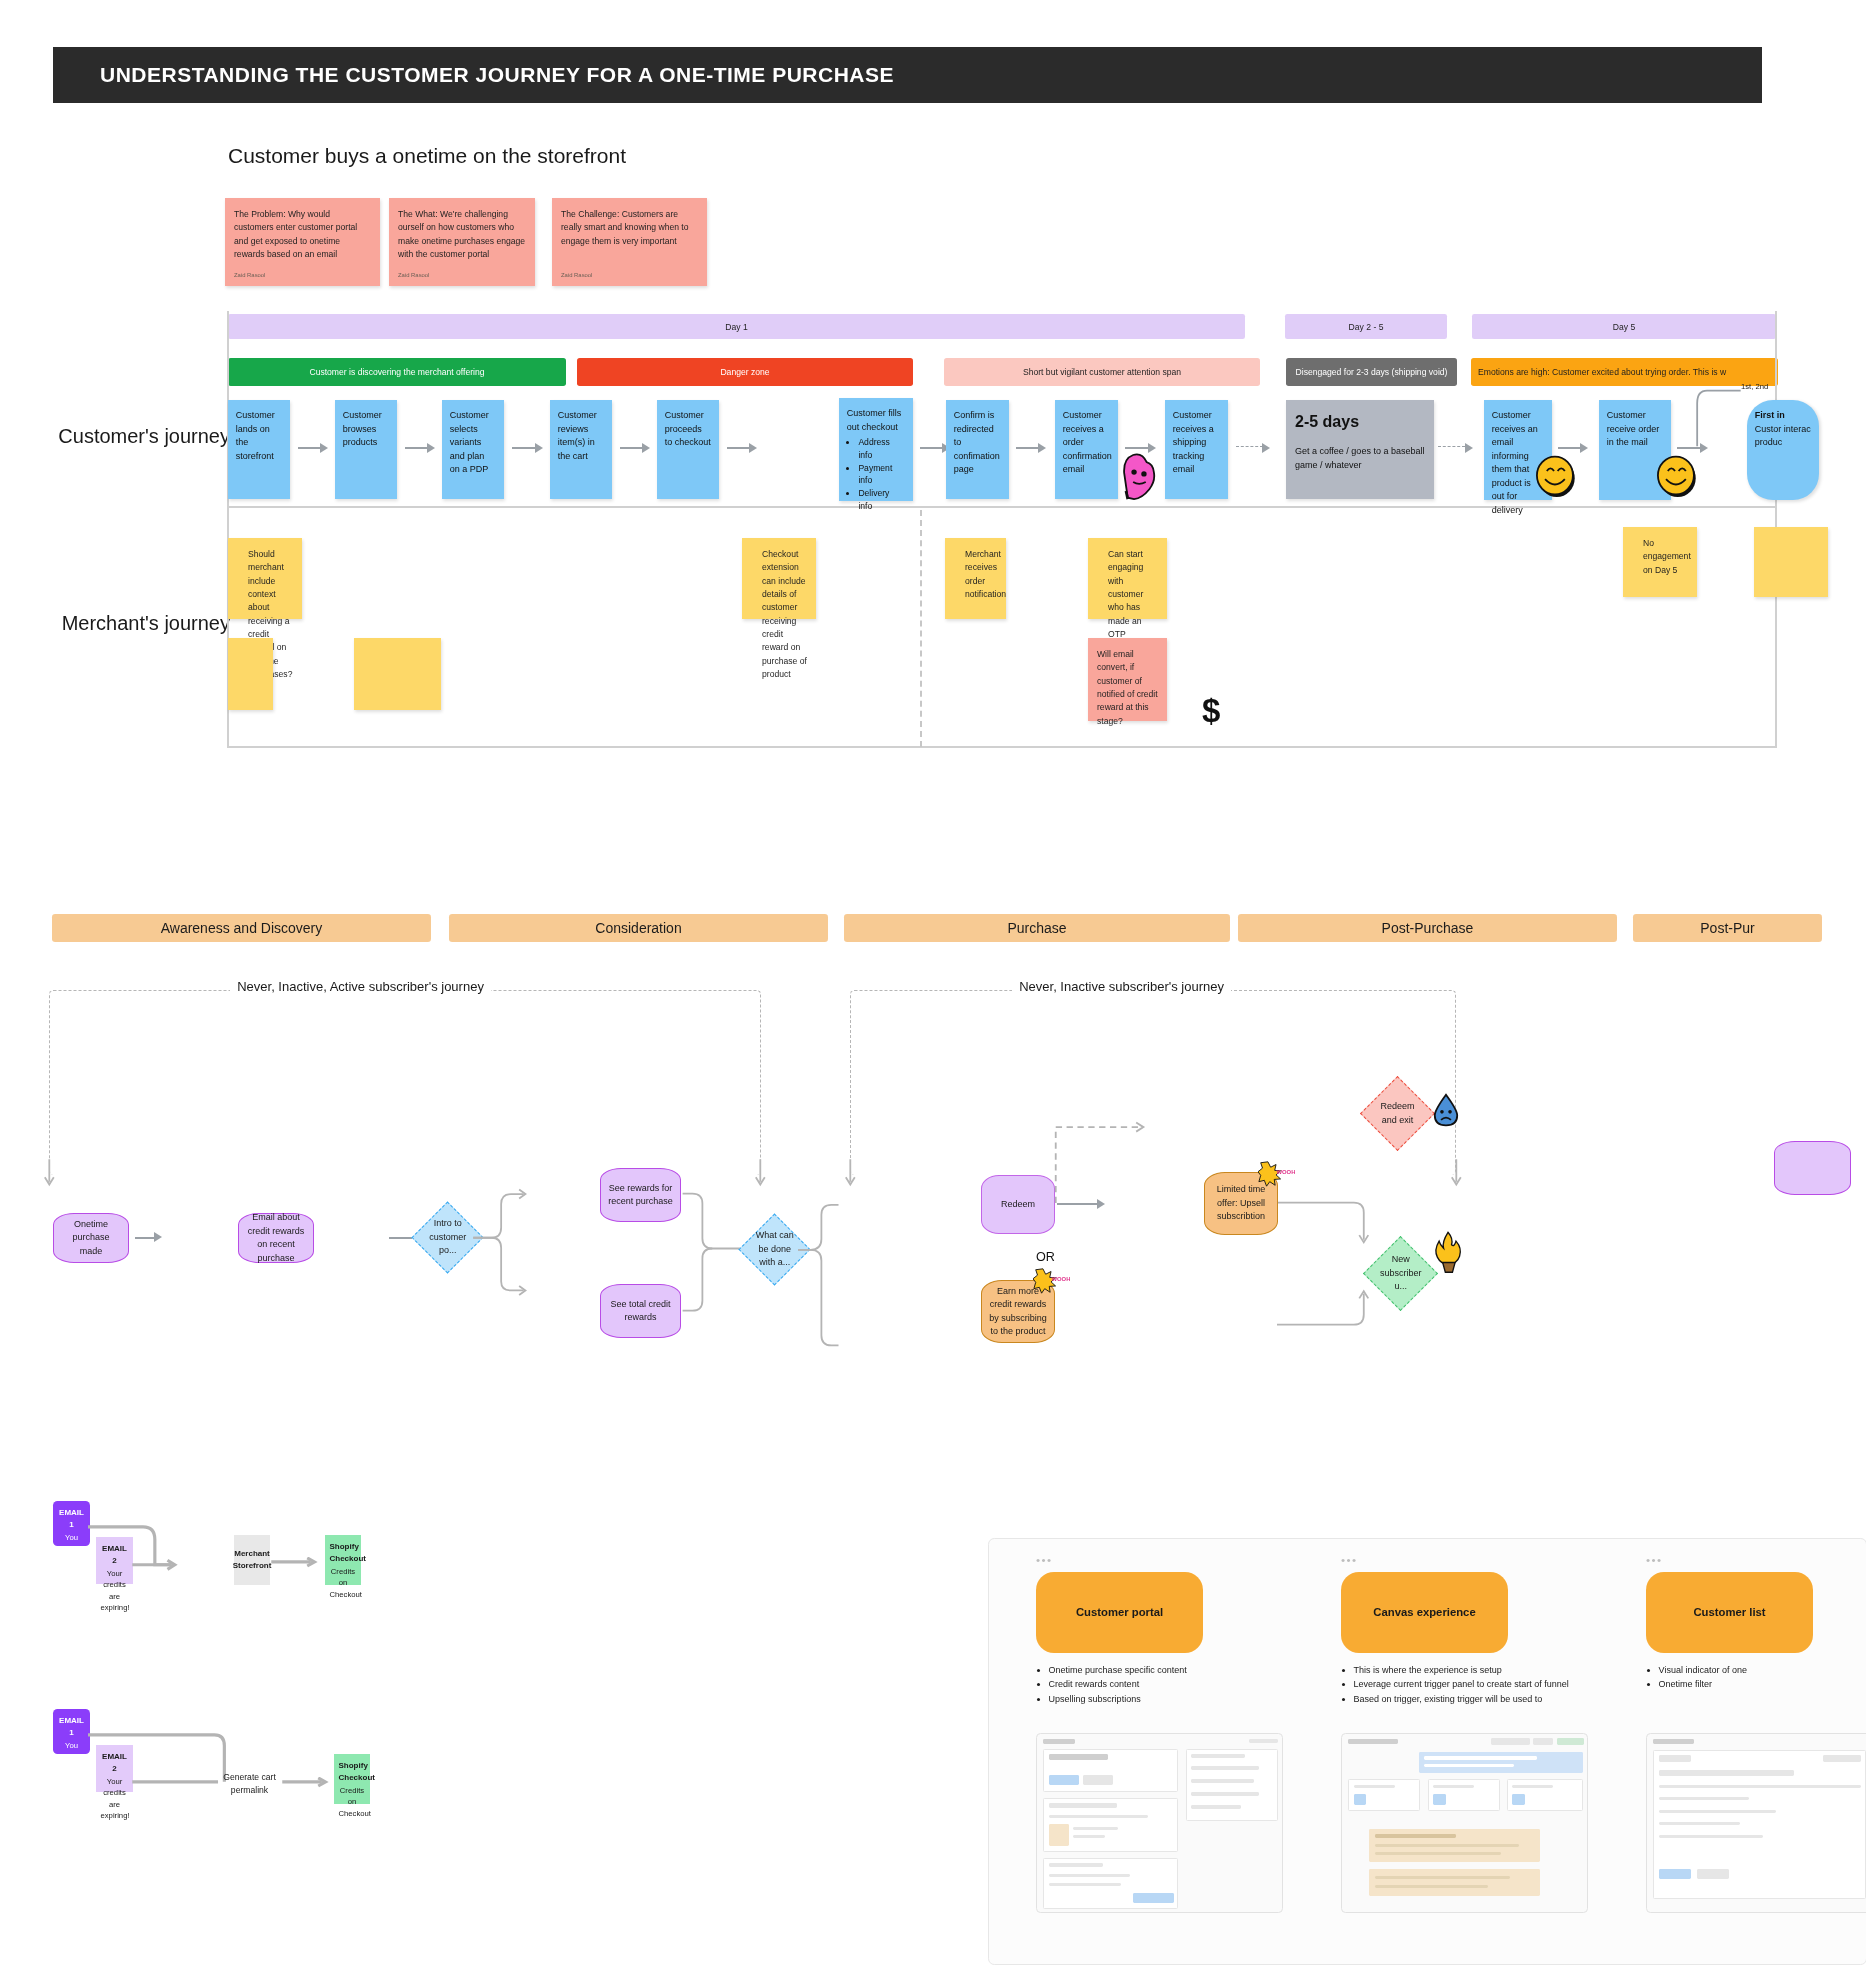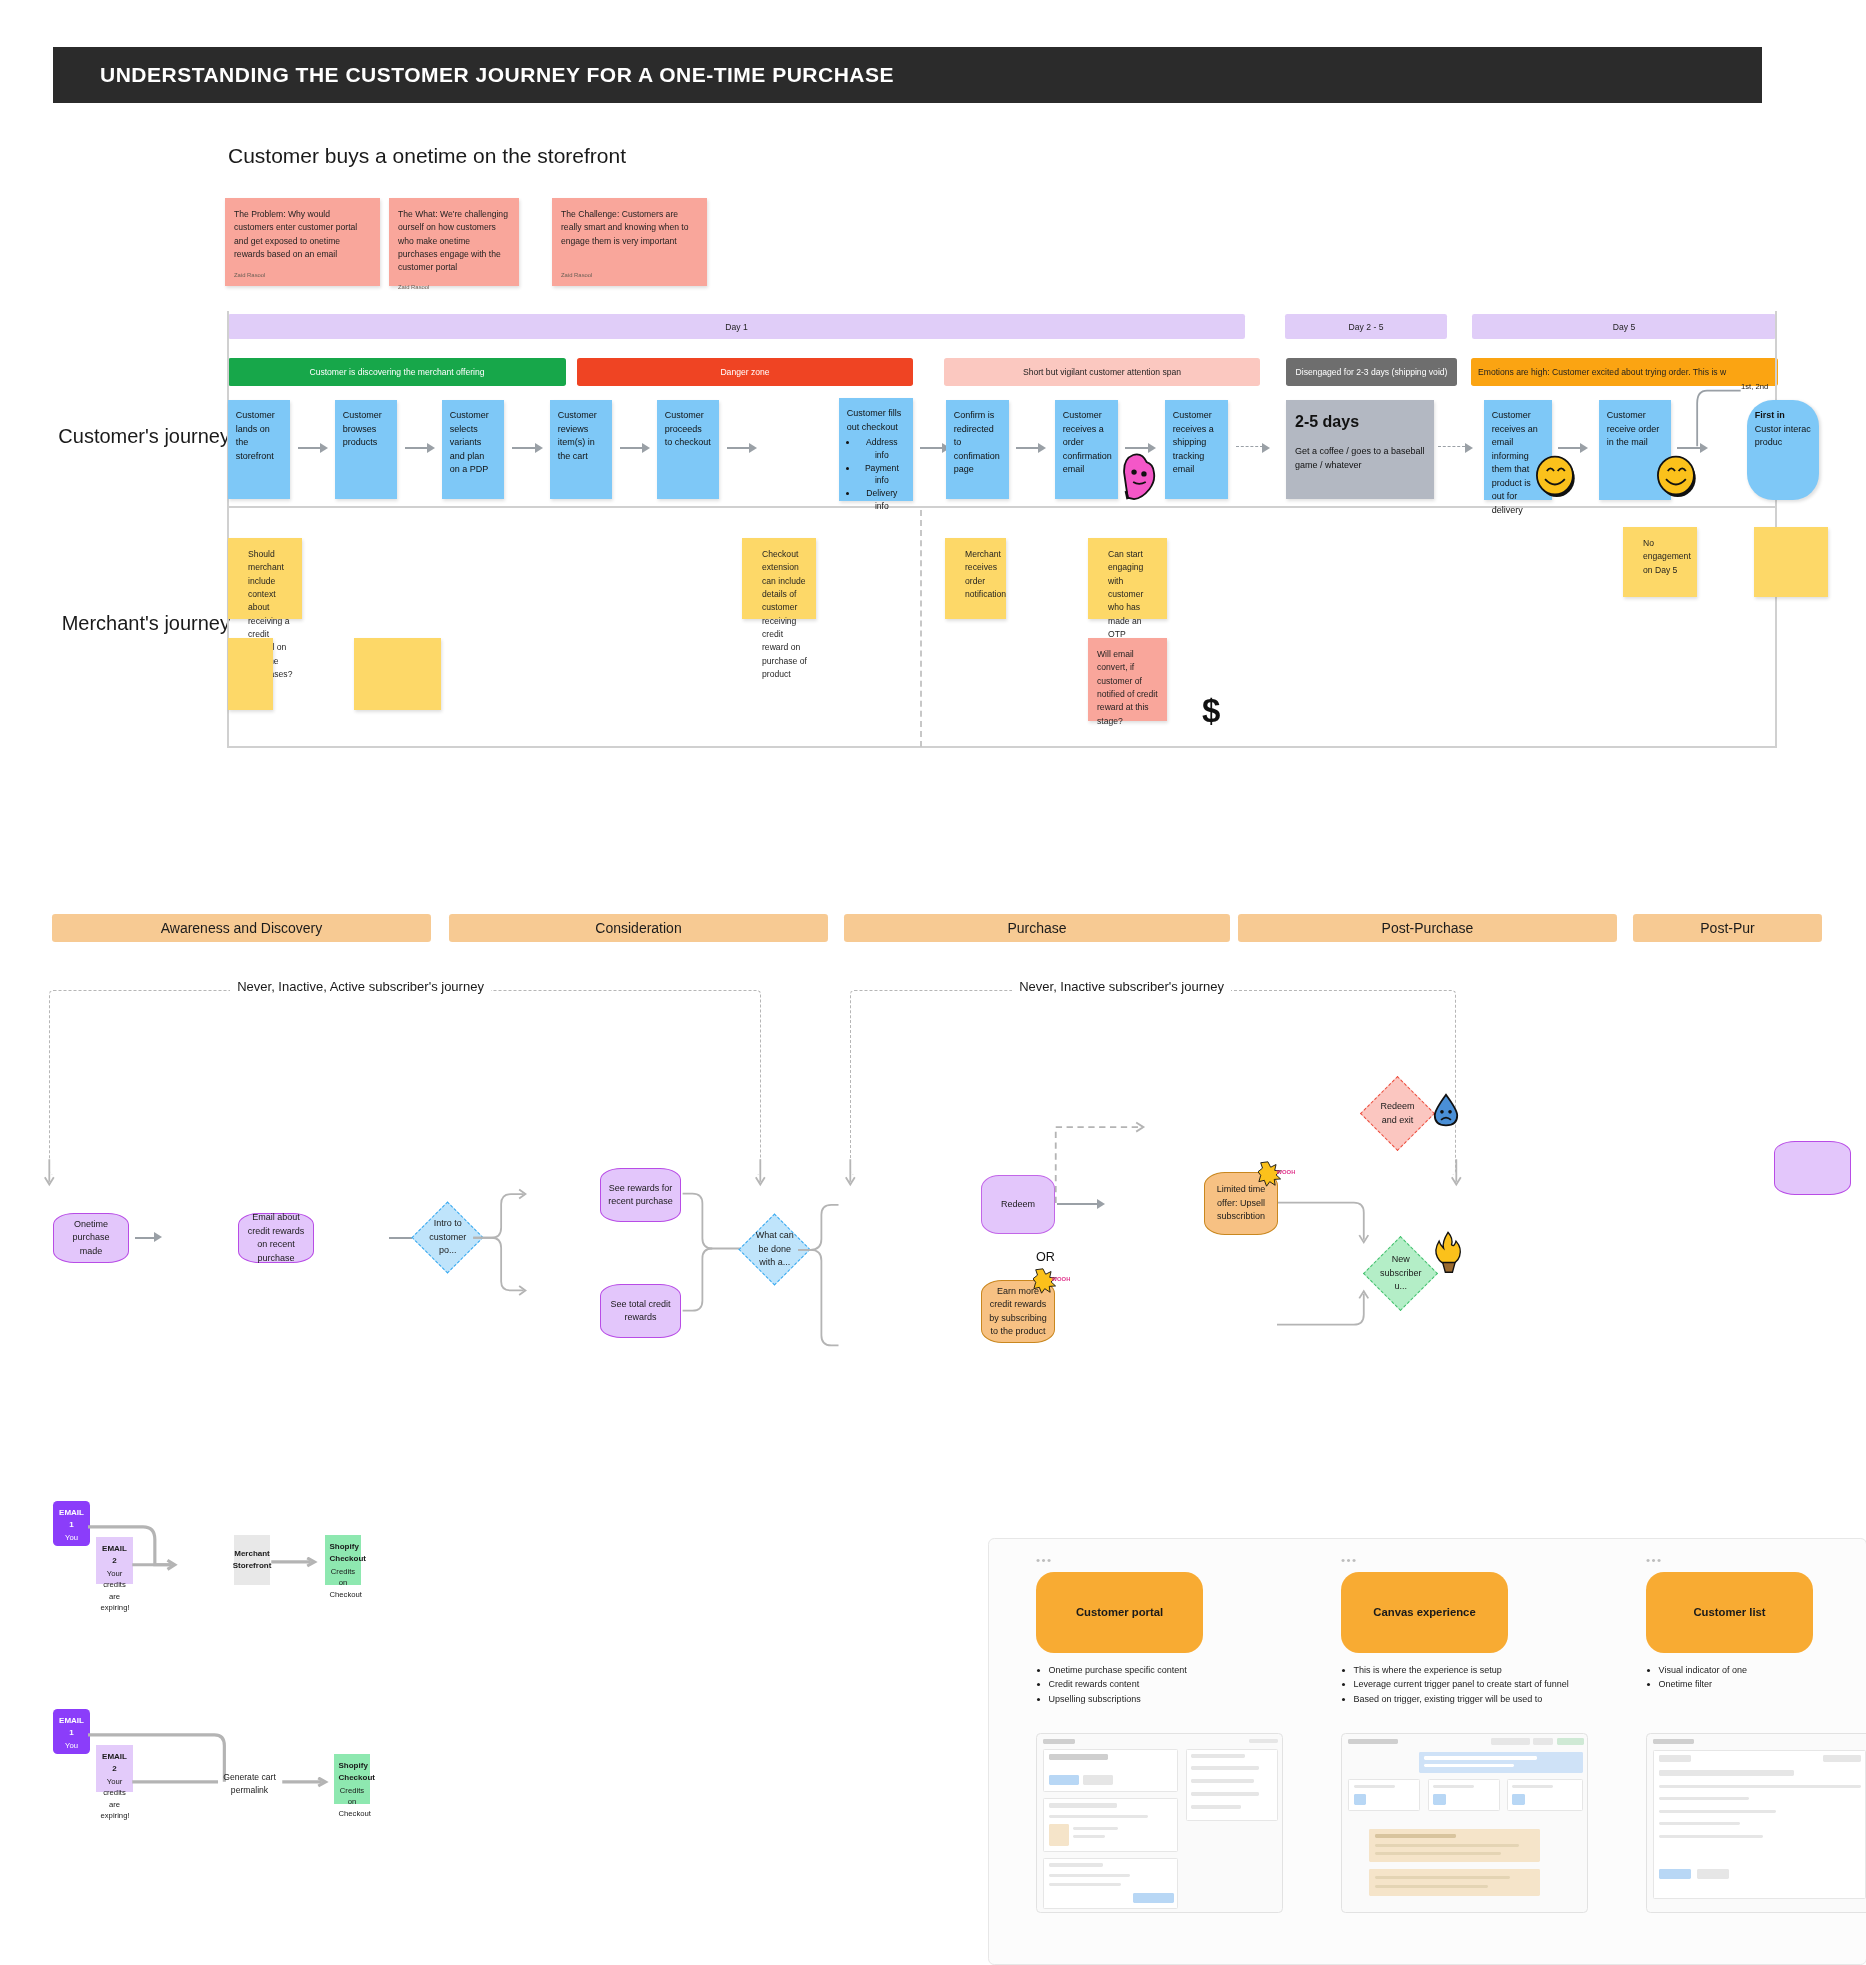--- a/index.html
+++ b/index.html
@@ -60,21 +60,21 @@
     font-size: 20px; color: #1a1a1a; text-align: right; line-height: 1.25;
   }
 
   
   .step-card {
     background: #7ec8f7; padding: 9px 7.7px;
     font-size: 9px; line-height: 1.5; color: #111;
     box-shadow: 1.4px 1.8px 3.2px rgba(0,0,0,0.12);
   }
   .step-card ul { margin: 1.8px 0 0 11.7px; }
-  .step-card li { font-size: 8.6px; line-height: 1.5; text-align: center; }
+  .step-card li { font-size: 8.6px; line-height: 1.5; }
   .step-card b { font-weight: bold; }
   .gray-card {
     background: #b3b8c2; padding: 10px 9px;
     font-size: 9px; line-height: 1.55; color: #111;
     box-shadow: 1.4px 1.8px 3.2px rgba(0,0,0,0.12);
   }
   .gray-card .big { font-size: 16px; font-weight: bold; display:block; margin-bottom: 10px; }
 
   
   .arrow-h { height: 1.8px; background: #9aa0a6; position: absolute; }
@@ -170,21 +170,21 @@
 <div class="abs" id="title-banner">
   <div class="title-text">UNDERSTANDING THE CUSTOMER JOURNEY FOR A ONE-TIME PURCHASE</div>
 </div>
 
 <div class="abs" id="section-heading">Customer buys a onetime on the storefront</div>
 
 <div class="abs sticky pink" style="left:225px; top:198px; width:155px; height:88px;">
   <div>The Problem: Why would customers enter customer portal and get exposed to onetime rewards based on an email</div>
   <div class="author">Zaid Rasool</div>
 </div>
-<div class="abs sticky pink" style="left:389px; top:198px; width:130px; height:88px;gap:8px;">
+<div class="abs sticky pink" style="left:389px; top:198px; width:146px; height:88px;gap:8px;">
   <div>The What: We're challenging ourself on how customers who make onetime purchases engage with the customer portal</div>
   <div class="author">Zaid Rasool</div>
 </div>
 <div class="abs sticky pink" style="left:552px; top:198px; width:155px; height:88px;">
   <div>The Challenge: Customers are really smart and knowing when to engage them is very important</div>
   <div class="author">Zaid Rasool</div>
 </div>
 
 <div class="abs day-bar" style="left:228px; top:314px; width:1017px;">
   <span>Day 1</span>

